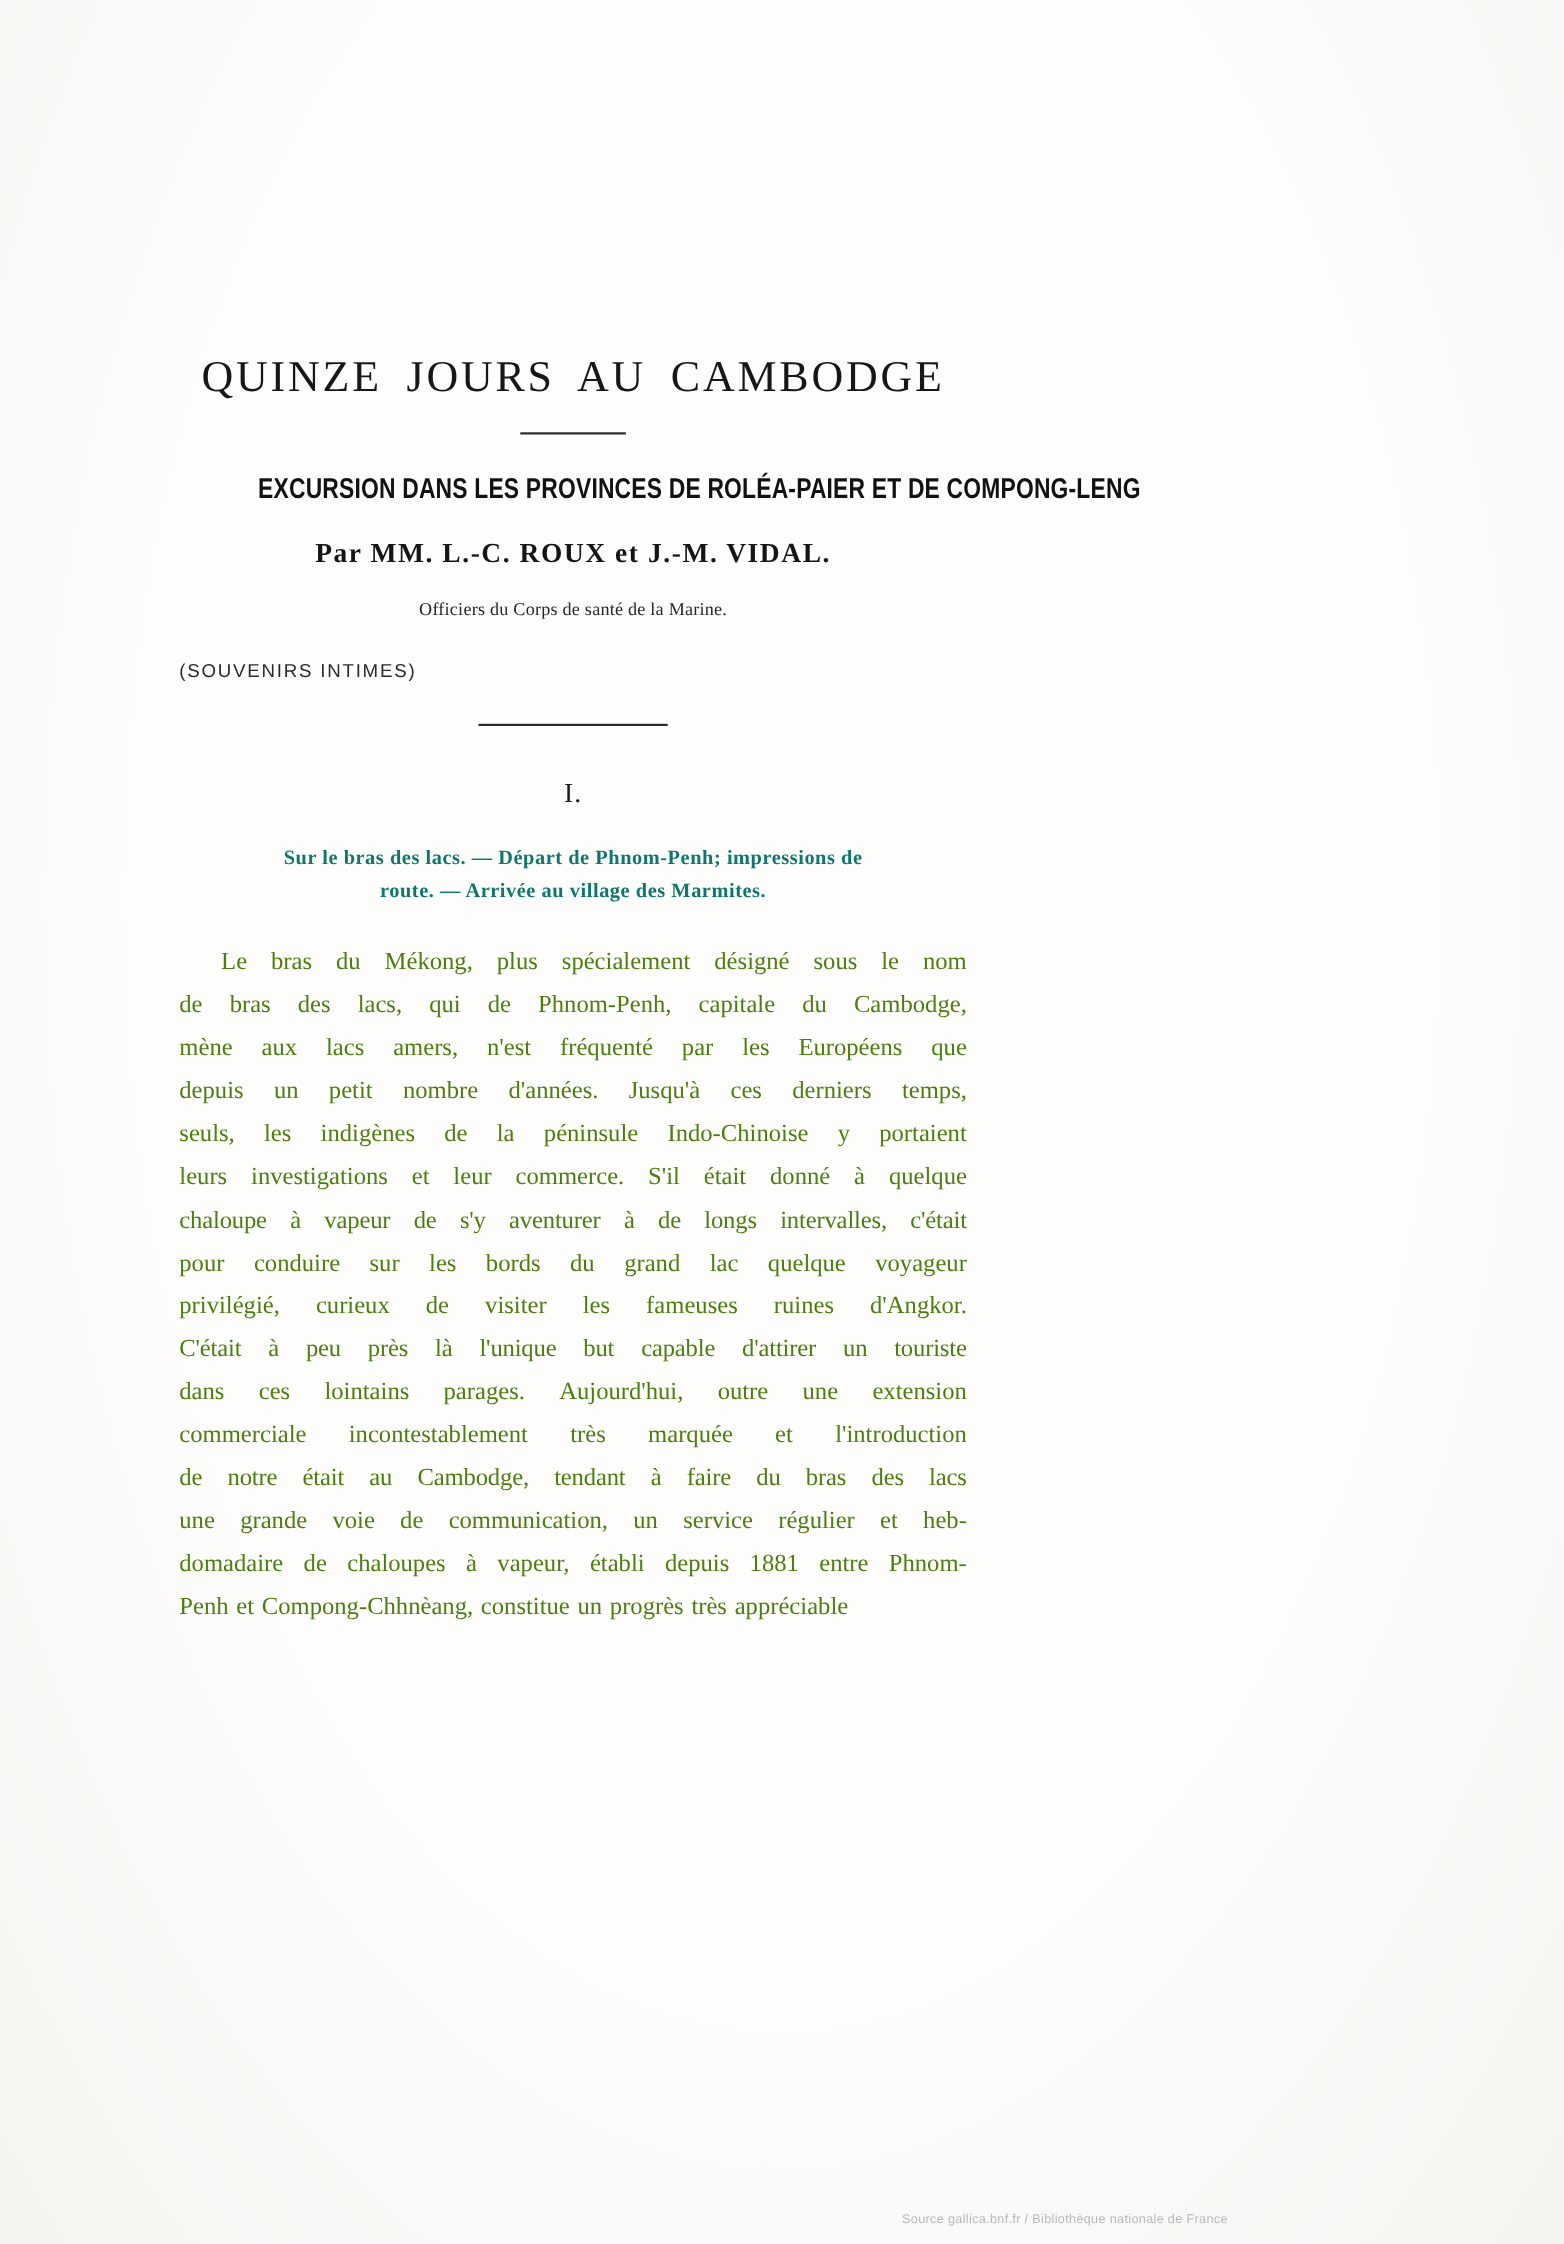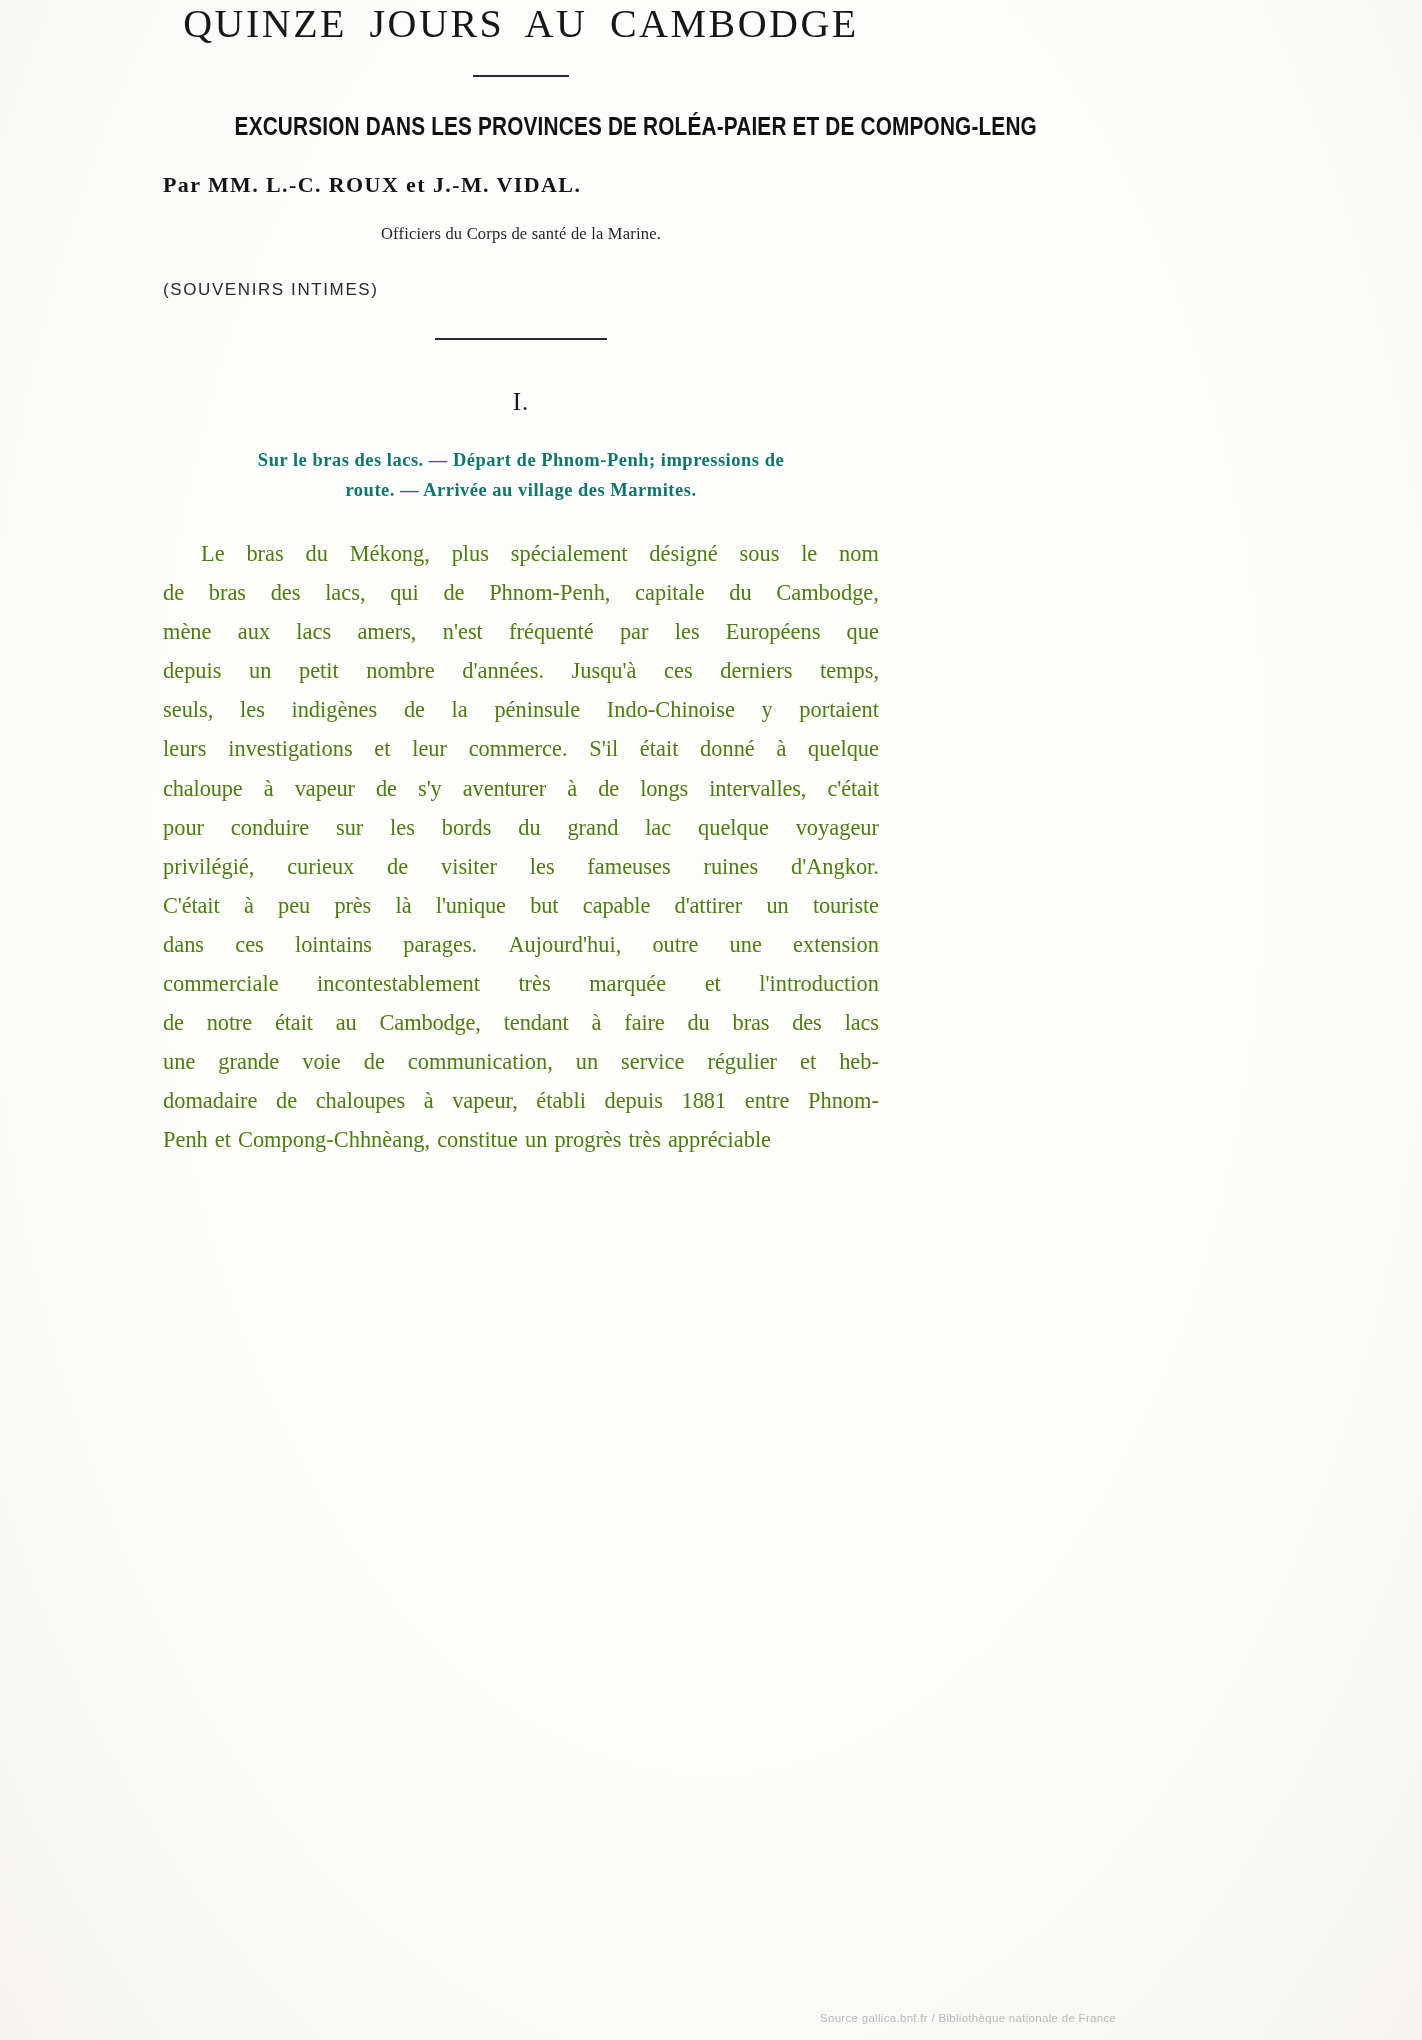--- a/index.html
+++ b/index.html
@@ -39,20 +39,21 @@
     width: 716px;
   }
 
   
   .doc-title {
     font-family: "Liberation Serif", serif;
     font-size: 40px;
     letter-spacing: 2.5px;
     text-align: center;
     margin: 0;
+    padding-top: 318px;
     font-weight: 400;
     color: #171717;
     word-spacing: 10px;
   }
 
   .doc-subtitle {
     text-align: center;
     font-family: "Liberation Serif", serif;
     font-size: 20.5px;
     letter-spacing: 0.4px;
@@ -81,23 +82,24 @@
     font-weight: 700;
     font-size: 26px;
     transform: scaleX(0.80);
     letter-spacing: 0.2px;
     margin-top: 34px;
     color: #121212;
     white-space: nowrap;
   }
 
   .authors {
+    text-align: center;
     font-family: "Liberation Serif", serif;
     font-weight: 700;
-    font-size: 22px;
+    font-size: 25px;
     letter-spacing: 1.4px;
     margin-top: 30px;
     color: #151515;
   }
 
   .affiliation {
     text-align: center;
     font-family: "Liberation Serif", serif;
     font-size: 16.5px;
     letter-spacing: 0.2px;

